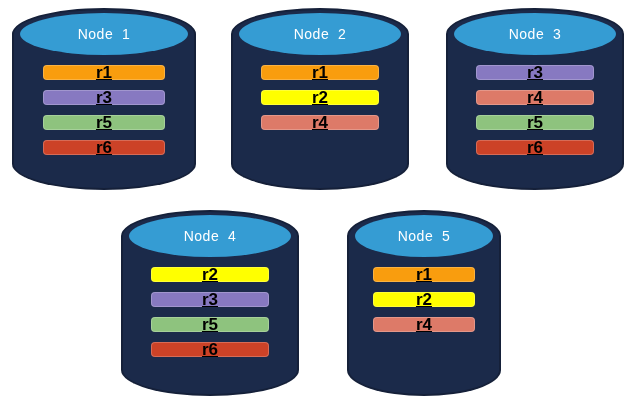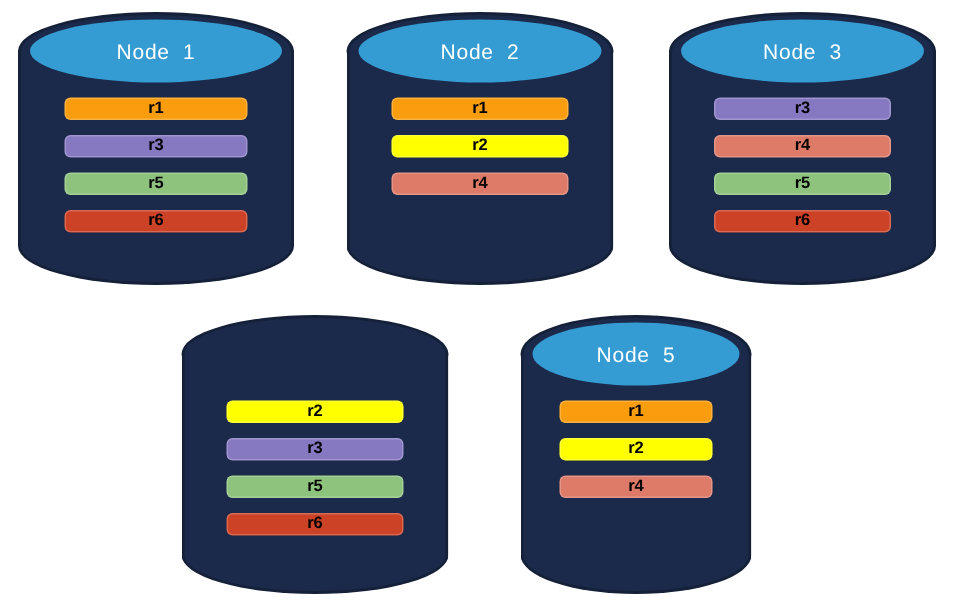--- a/index.html
+++ b/index.html
@@ -62,24 +62,25 @@
   .bar {
     width: 66%;
     height: 15px;
     border-radius: 4px;
     display: flex;
     align-items: center;
     justify-content: center;
     box-shadow: inset 0 0 0 1px rgba(255,255,255,0.22);
   }
   .bar-label {
-    font-size: 11px;
+    font-size: 17px;
     font-weight: bold;
     color: var(--barText, #000000);
     line-height: 1;
+    text-decoration: underline;
   }
 
   
   .pos-n1 { left: 12px;  top: 8px;   width: 184px; height: 182px; }
   .pos-n2 { left: 231px; top: 8px;   width: 178px; height: 182px; padding-left: 20px; }
   .pos-n3 { left: 446px; top: 8px;   width: 178px; height: 182px; }
   .pos-n4 { left: 121px; top: 210px; width: 178px; height: 186px; }
   .pos-n5 { left: 347px; top: 210px; width: 154px; height: 186px; }
 </style>
 </head>
@@ -153,20 +154,23 @@
 
   <div class="bar" style="background: rgb(204, 66, 39);">
     <span class="bar-label">r6</span>
   </div>
 </div>
   </div>
 
   <div class="cyl pos-n4">
     <div class="cyl-top"></div>
     <div class="cyl-body"></div>
+    <div class="cyl-cap">
+      <span class="cyl-label">Node  4</span>
+    </div>
     <div class="bars">
   <div class="bar" style="background: rgb(255, 255, 0);">
     <span class="bar-label">r2</span>
   </div>
 
   <div class="bar" style="background: rgb(135, 121, 193);">
     <span class="bar-label">r3</span>
   </div>
 
   <div class="bar" style="background: rgb(142, 195, 126);">

